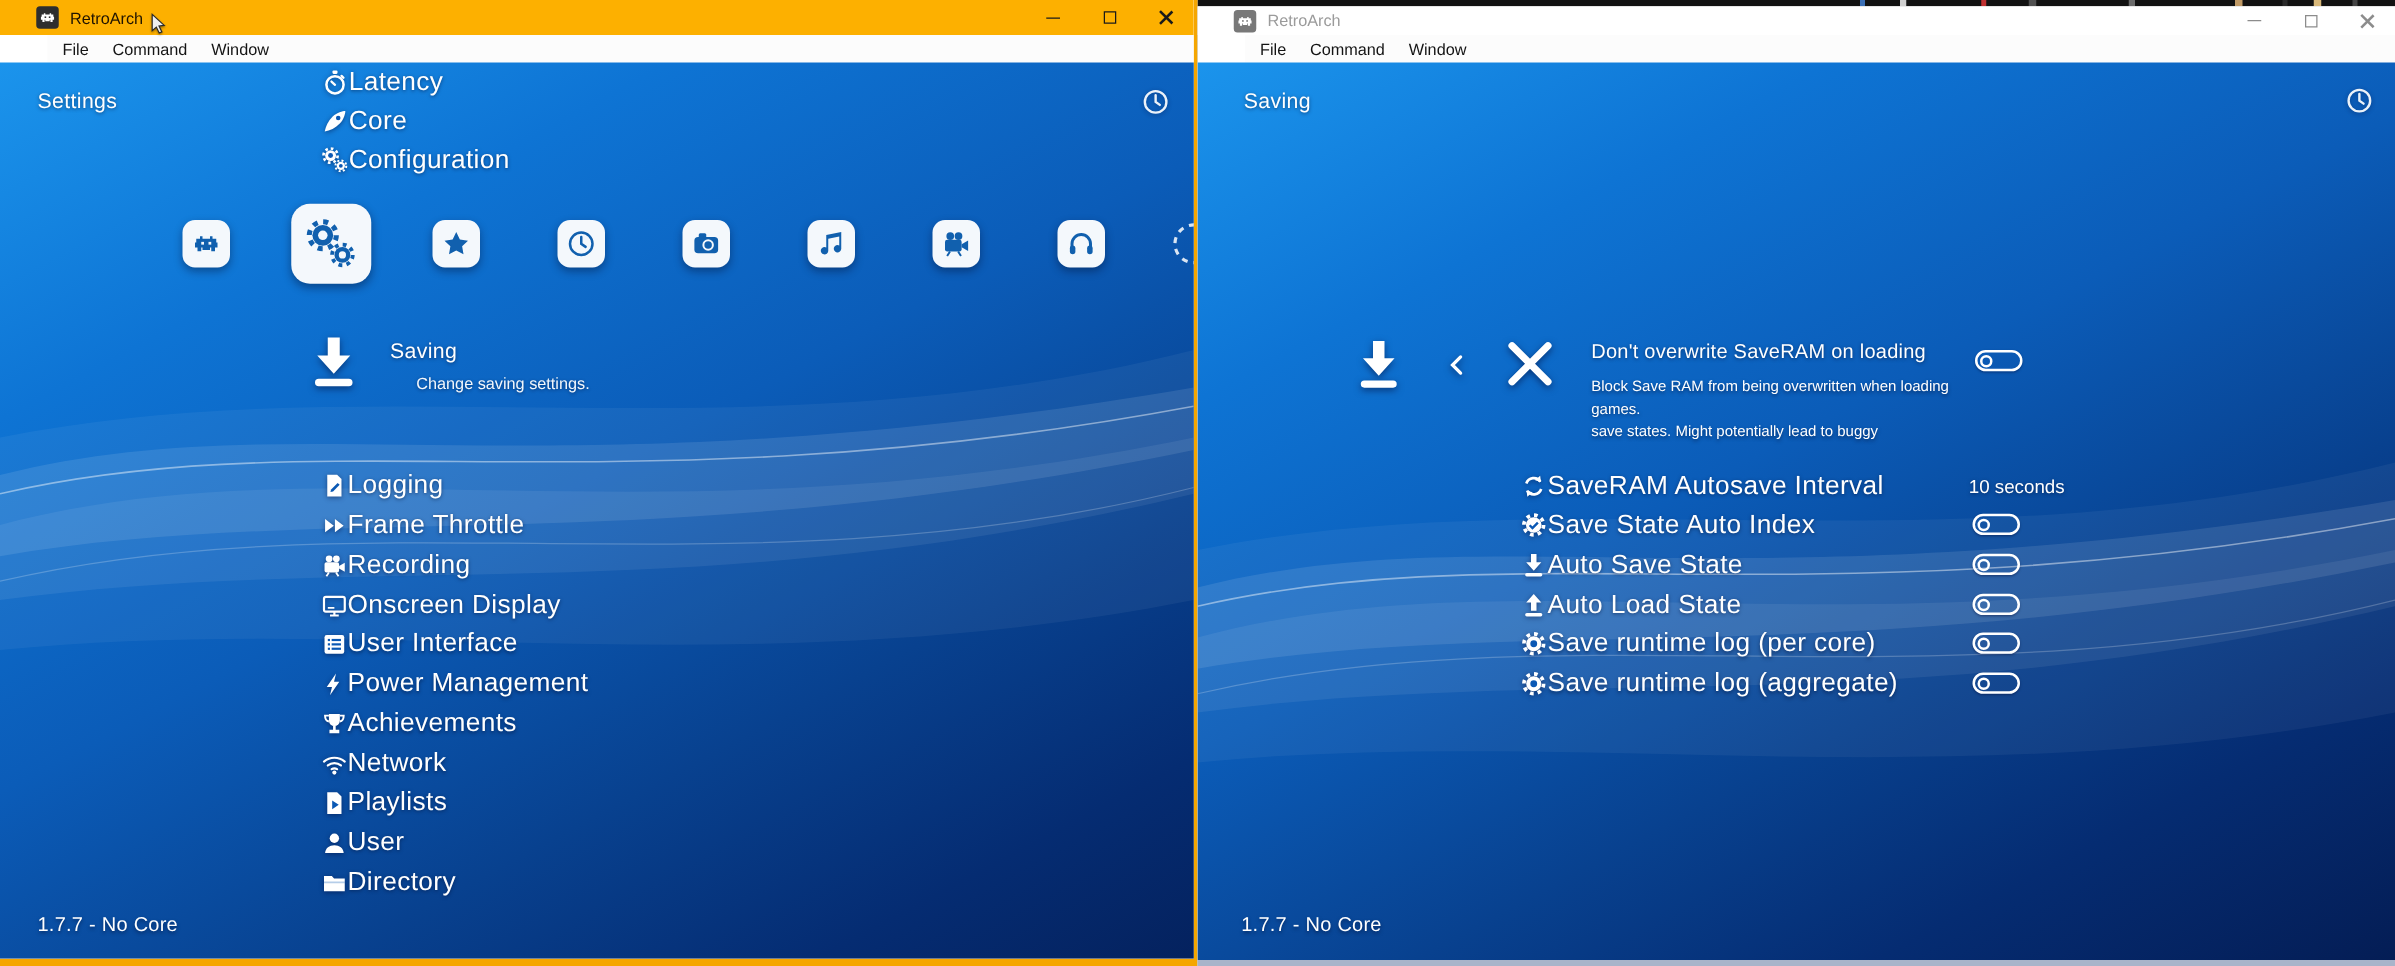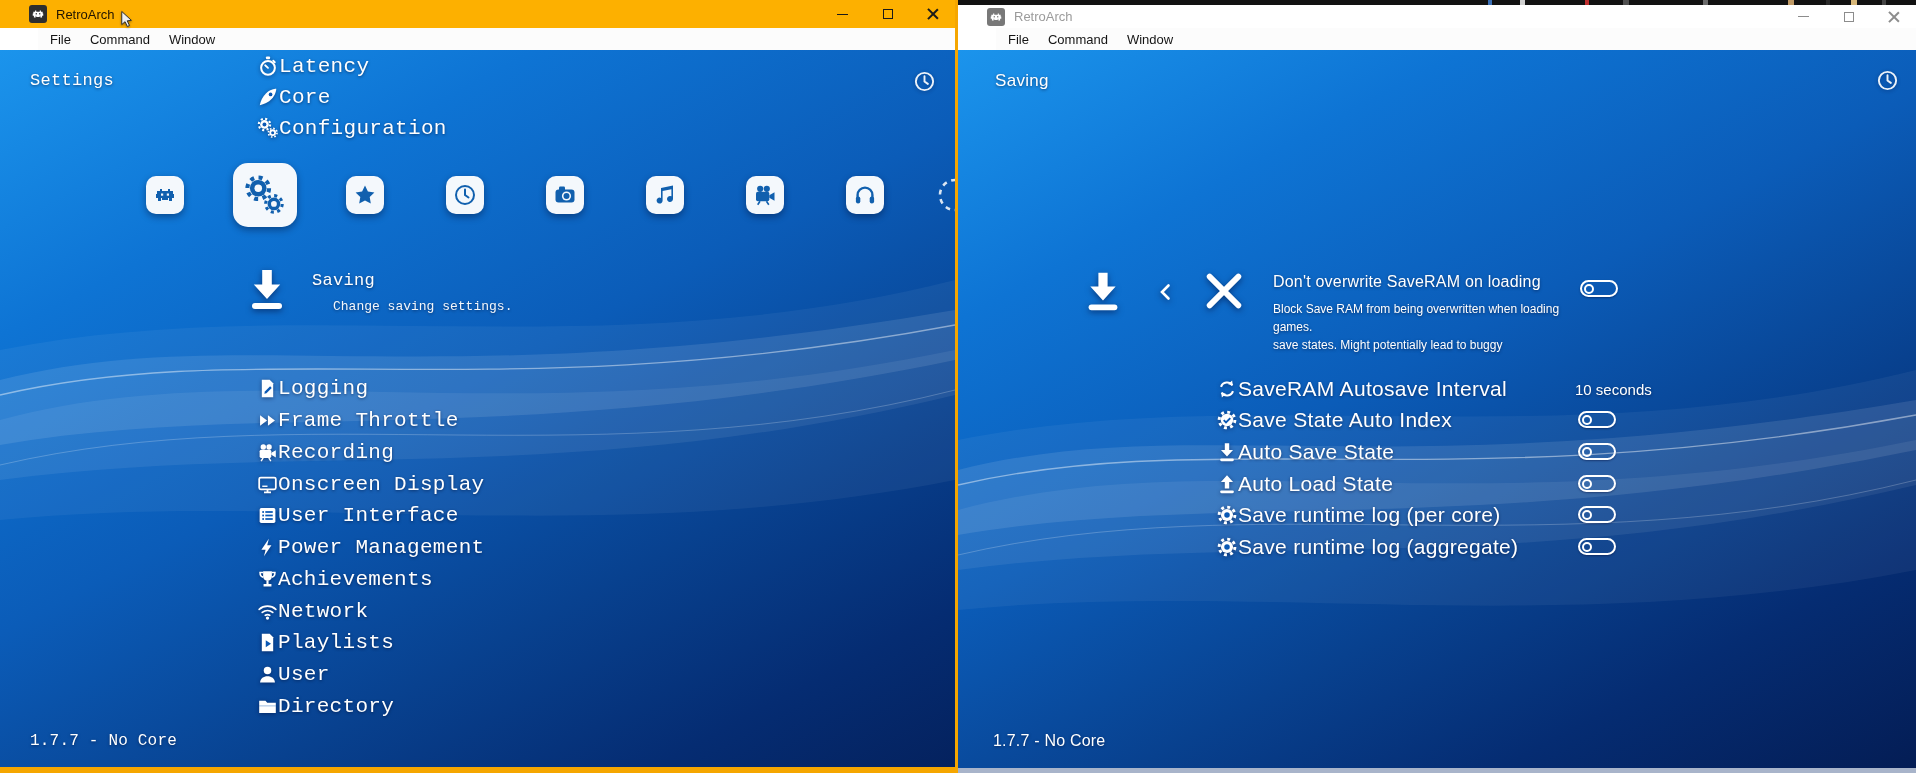--- a/index.html
+++ b/index.html
@@ -25,21 +25,21 @@
   .g-close::before,.g-close::after{content:"";position:absolute;left:5.3px;top:-1px;width:1.6px;height:14px;background:#1a1a1a;}
   .g-close::before{transform:rotate(45deg);} .g-close::after{transform:rotate(-45deg);}
   .inactive .g-min{border-color:#8c8c8c;} .inactive .g-max{border-color:#8c8c8c;}
   .inactive .g-close::before,.inactive .g-close::after{background:#8c8c8c;}
   .menubar{height:22px;background:#fcfcfc;display:flex;align-items:center;gap:13px;padding-left:9px;font-size:13px;color:#141414;margin-left:38px;}
   .menubar span{padding:0 3px;}
   
   .content{position:relative;background:
      linear-gradient(152deg,#1b94ec 0%,#0e74d4 22%,#0b5cb8 45%,#08418f 66%,#052c72 82%,#041d55 100%);
      color:#fff;}
-  .content-l{width:1093px;height:717px;font-family:Liberation Mono, monospace;}
+  .content-l{width:1093px;height:717px;}
   .content-r{width:958px;height:718px;}
   .waves{position:absolute;left:0;top:0;pointer-events:none;}
   .content *{text-shadow:0 1px 3px rgba(0,12,45,.55);}
   .screen-title{position:absolute;font-size:17px;letter-spacing:.3px;}
   .status-clock{position:absolute;opacity:.92;filter:drop-shadow(0 1px 2px rgba(0,0,40,.4));}
   .version{position:absolute;font-size:16px;letter-spacing:.2px;}
   .row{position:absolute;display:flex;align-items:center;height:28px;}
   .row .ic{flex:none;filter:drop-shadow(0 1px 2px rgba(0,0,40,.45));}
   .row .lbl{font-size:21px;letter-spacing:.3px;white-space:nowrap;}
   .row-r{width:470px;}

